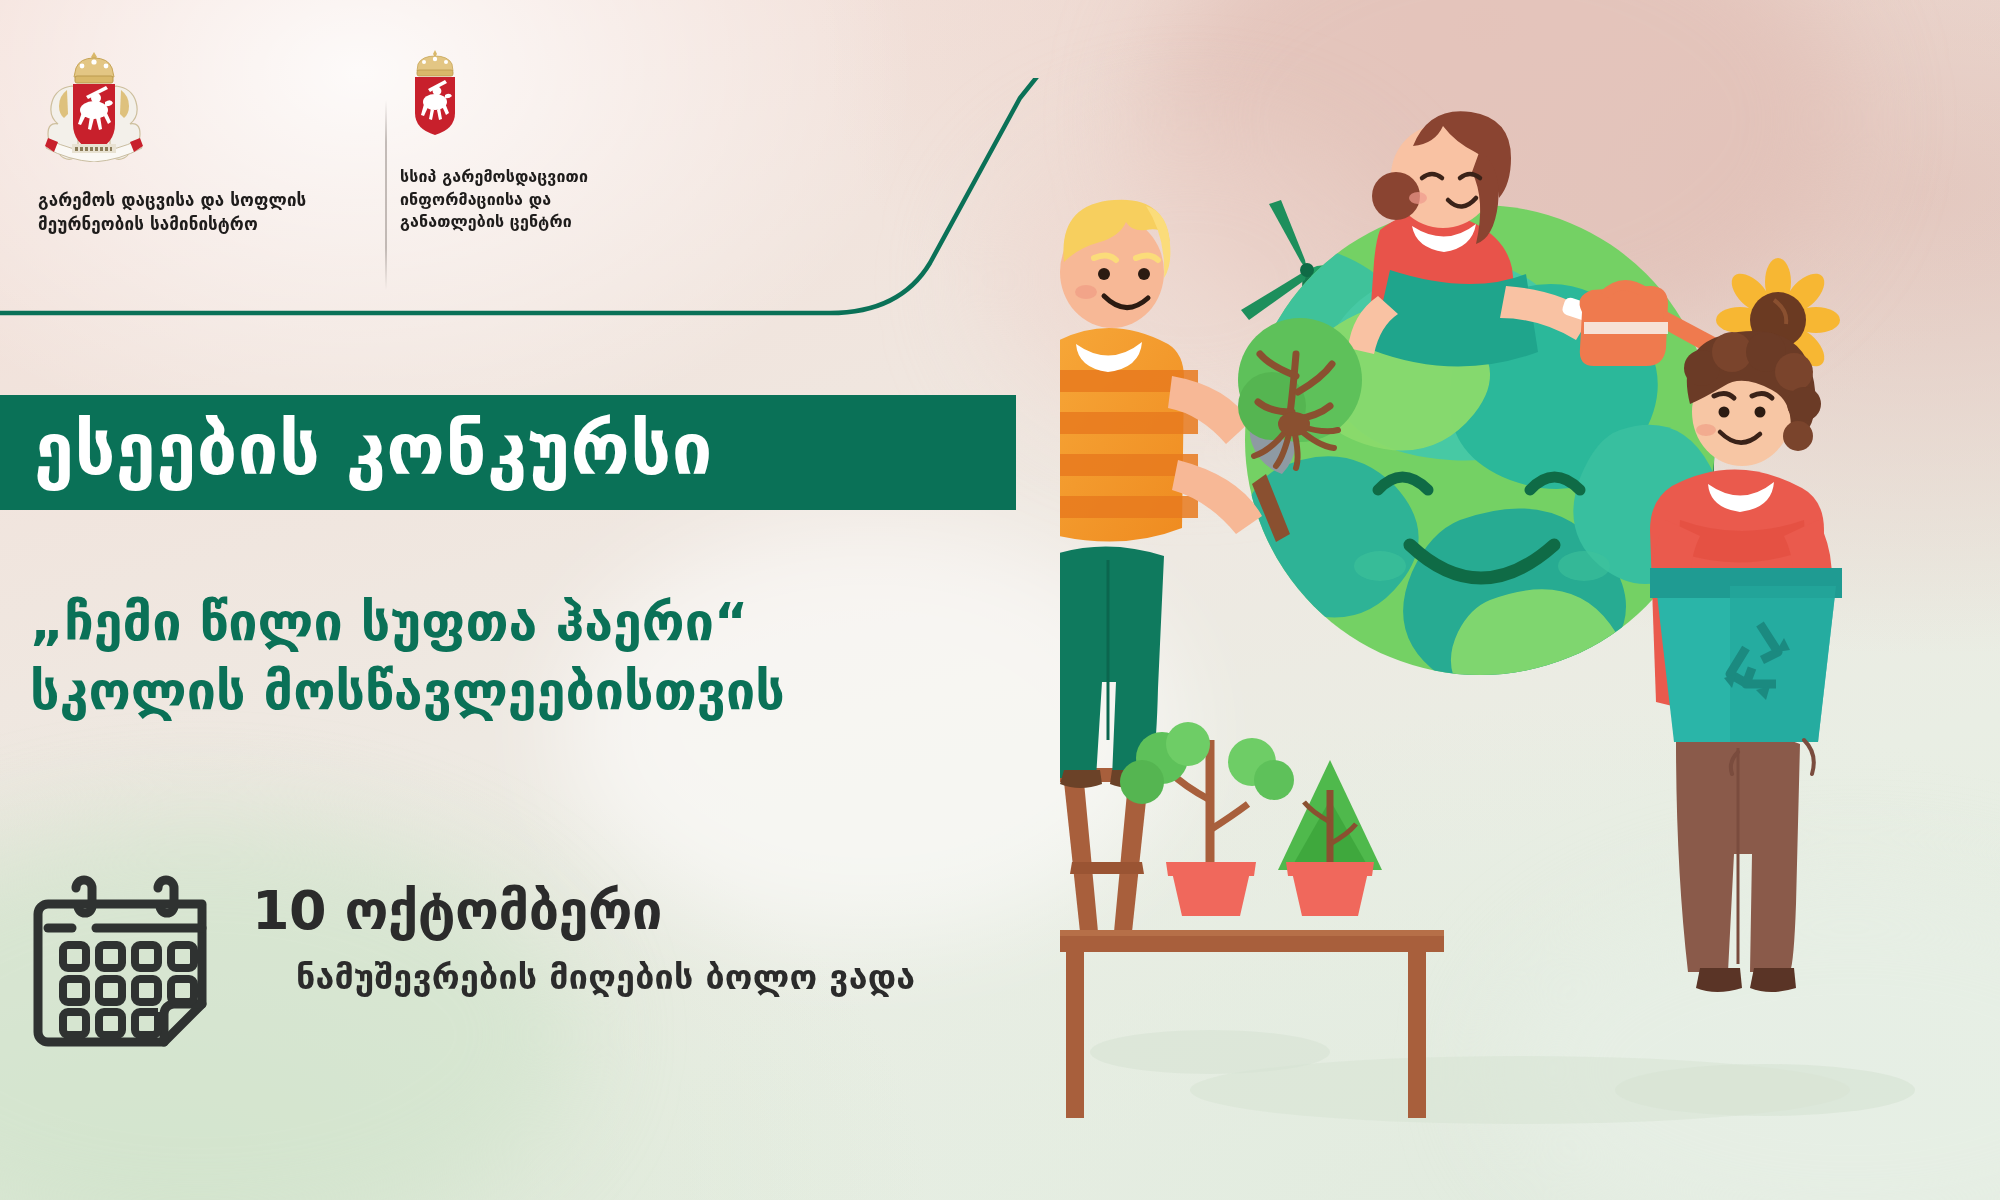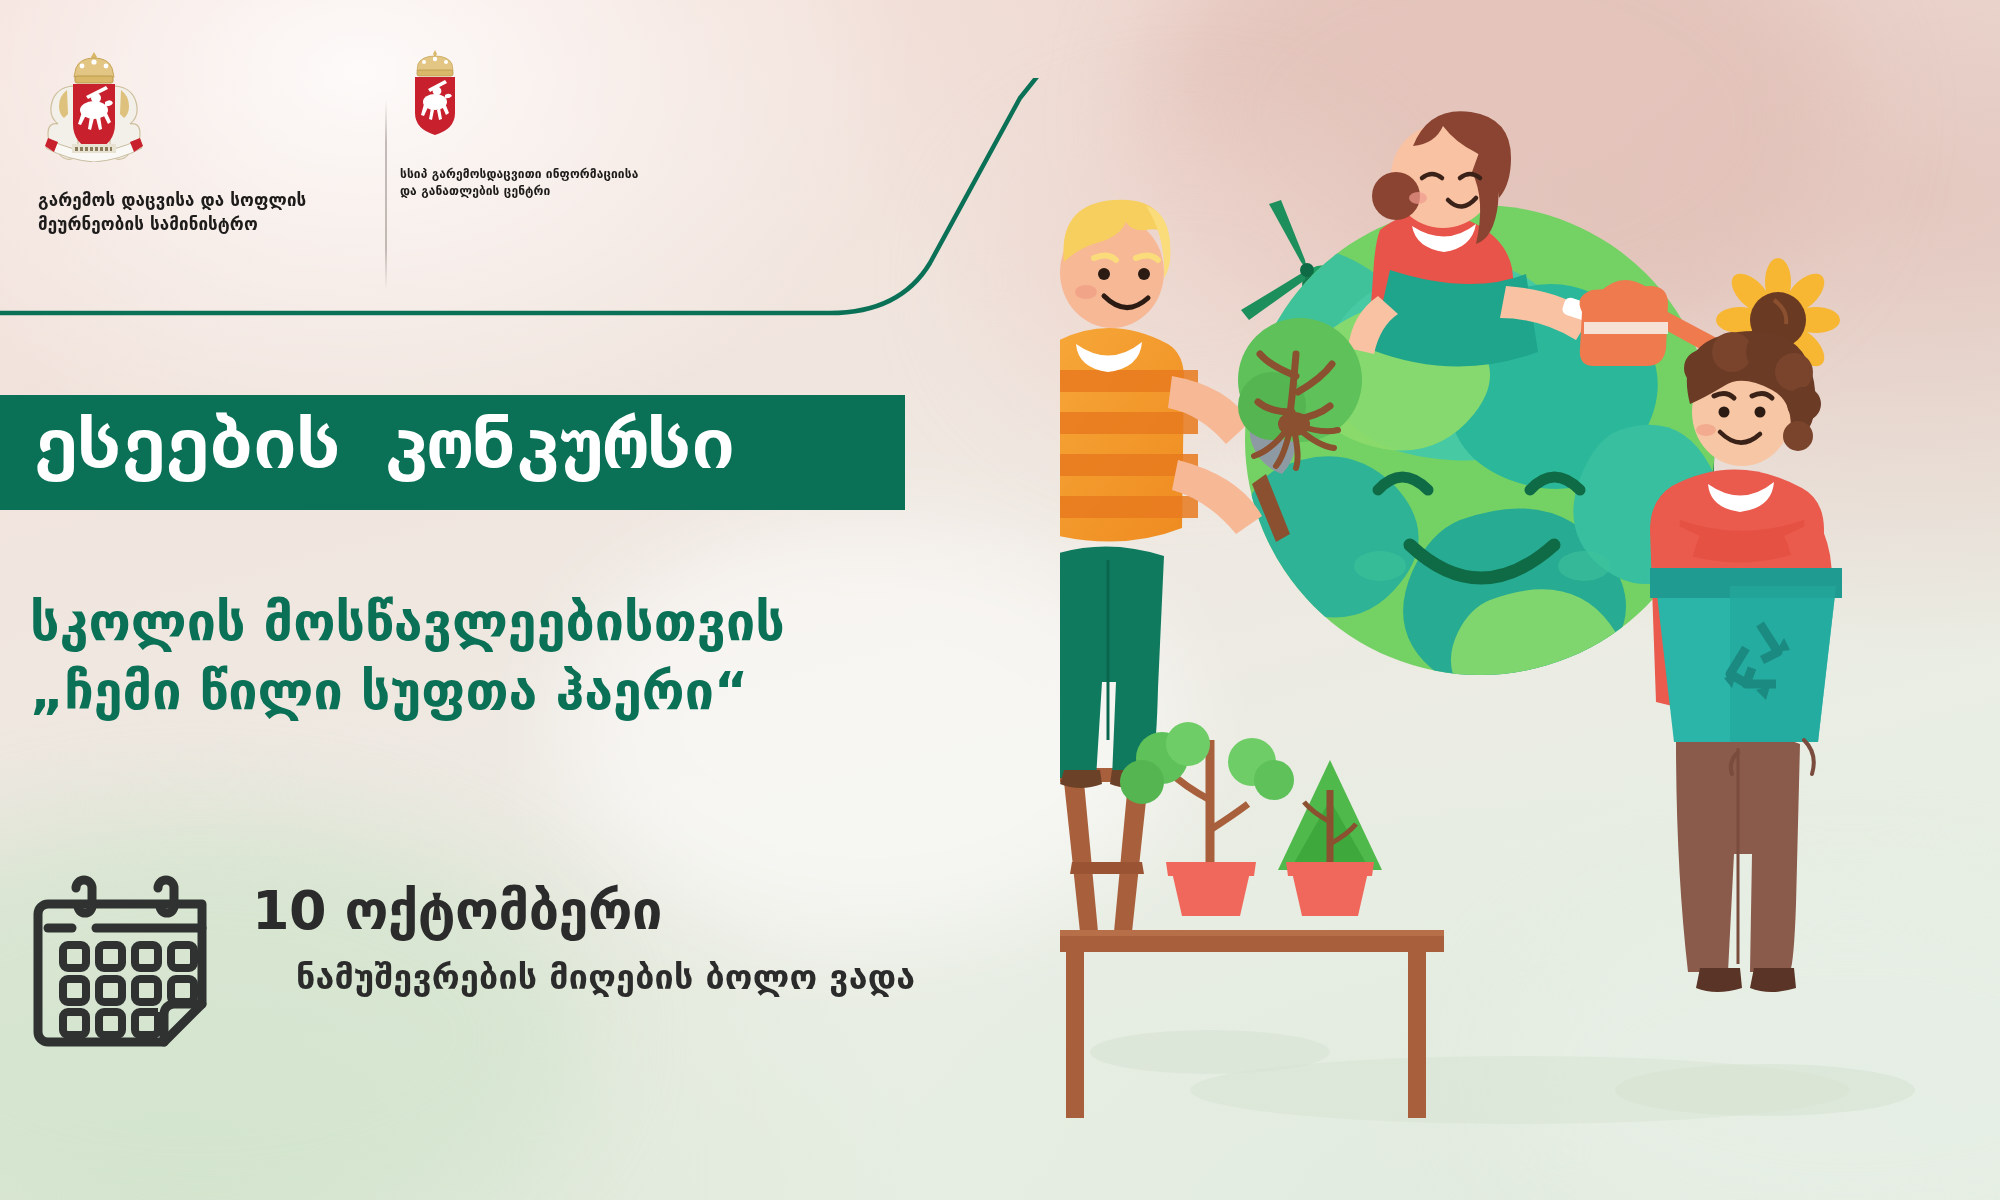--- a/index.html
+++ b/index.html
@@ -36,30 +36,30 @@
   .divider-v {
     position:absolute; left:355px; top:52px; width:2px; height:190px;
     background:linear-gradient(180deg,rgba(170,160,155,0) 0%,rgba(150,140,135,.55) 22%,rgba(150,140,135,.55) 78%,rgba(170,160,155,0) 100%);
   }
   .crest { width:104px; height:114px; display:block; margin:0 auto 26px 4px; }
   .crest.small { width:62px; height:88px; margin:0 0 30px 4px; }
   .logo-text {
     font-size:17px; line-height:1.42; font-weight:700; color:#1e1c1b;
     letter-spacing:.1px;
   }
-  .logo-block.second .logo-text { font-size:12px; line-height:1.42; }
+  .logo-block.second .logo-text { font-size:16px; line-height:1.42; }
 
   
   .curve-wrap { position:absolute; left:0; top:78px; width:1060px; height:320px; }
 
   
   .title-banner {
-    position:absolute; left:0; top:395px; width:905px; height:115px;
+    position:absolute; left:0; top:395px; width:1016px; height:115px;
     background:#0a7157;
-    display:flex; align-items:center;font-family:Liberation Mono, monospace;
+    display:flex; align-items:center;
   }
   .title-text {
     color:#ffffff; font-size:72px; font-weight:700; line-height:1;
     padding:0 0 8px 34px; letter-spacing:.5px; white-space:nowrap;
   }
 
   
   .subtitle { position:absolute; left:30px; top:588px; width:940px; }
   .subtitle-line {
     color:#0a7157; font-size:52px; font-weight:700; line-height:1.32;
@@ -176,22 +176,22 @@
       </div>
 
     </div>
   </div>
 
   <div class="title-banner">
     <div class="title-text">ესეების კონკურსი</div>
   </div>
 
   <div class="subtitle">
+    <div class="subtitle-line">„ჩემი წილი სუფთა ჰაერი“</div>
     <div class="subtitle-line">სკოლის მოსწავლეებისთვის</div>
-    <div class="subtitle-line">„ჩემი წილი სუფთა ჰაერი“</div>
   </div>
 
   <div class="date-block">
     <svg class="cal-icon" viewBox="0 0 198 200">
       <g fill="none" stroke="#2f3231" stroke-width="9" stroke-linecap="round" stroke-linejoin="round">
 
         <path d="M50 26 a8 8 0 1 1 16 0 v18 a7 7 0 1 1 -14 0"></path>
         <path d="M132 26 a8 8 0 1 1 16 0 v18 a7 7 0 1 1 -14 0"></path>
 
         <path d="M22 42 h154 v100 l-38 38 h-116 a10 10 0 0 1 -10 -10 v-118 a10 10 0 0 1 10 -10 z"></path>

